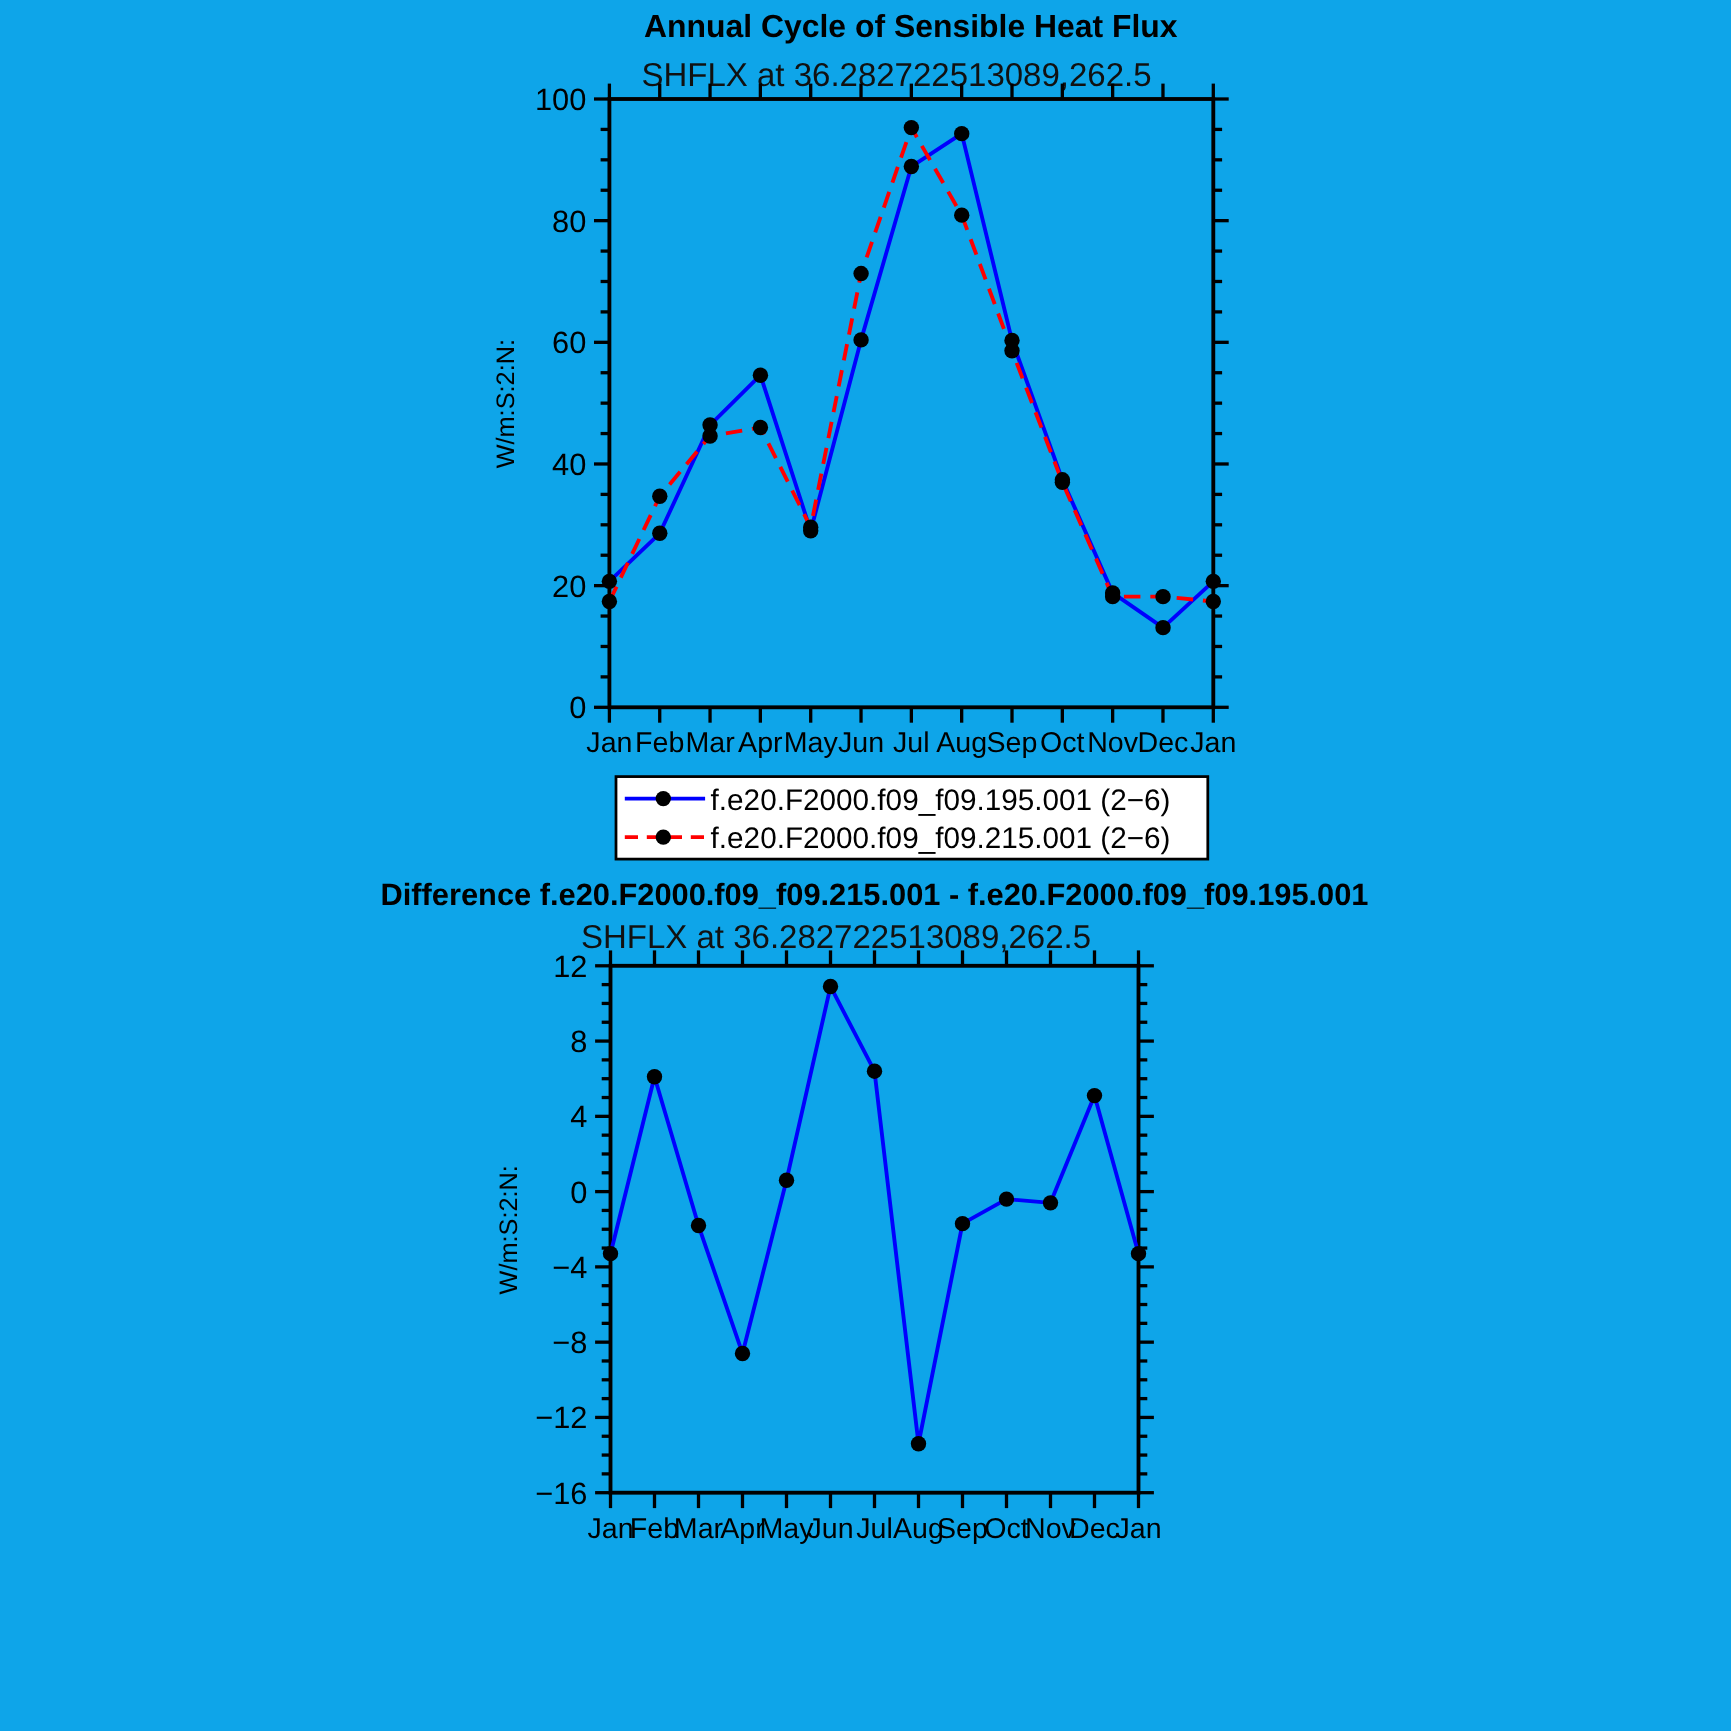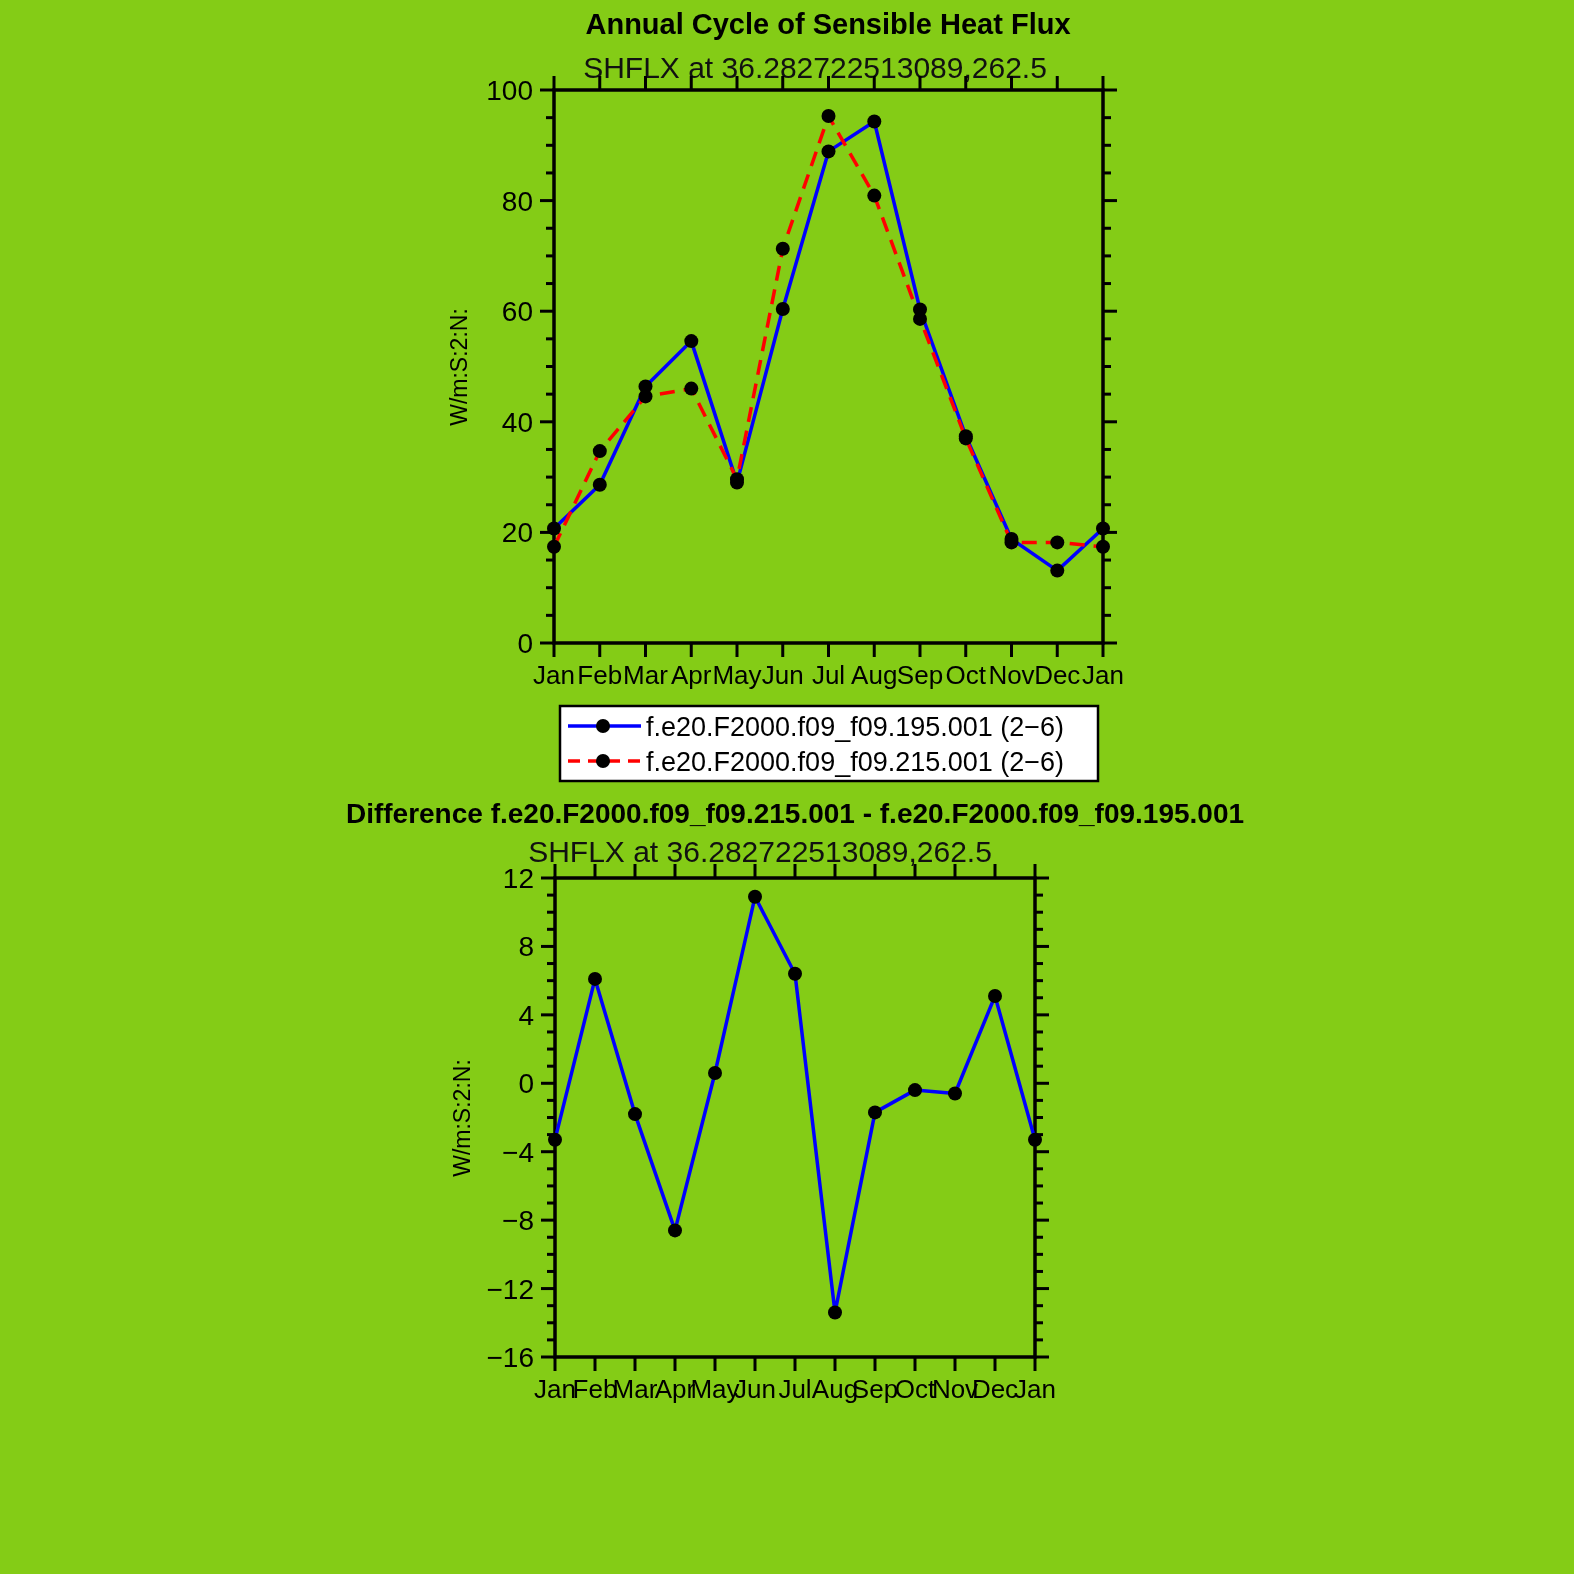--- a/index.html
+++ b/index.html
@@ -8,21 +8,21 @@
     background: #ffffff;
     width: 1574px;
     height: 1574px;
     overflow: hidden;
     font-family: "Liberation Sans", sans-serif;
   }
   #stage {
     position: relative;
     width: 1574px;
     height: 1574px;
-    background: #84cc16;
+    background: #0ea5e9;
   }
   svg text {
     font-family: "Liberation Sans", sans-serif;
     fill: #000000;
   }
   .chart-title { font-weight: bold; font-size: 29px; }
   .chart-subtitle { font-size: 30px; font-weight: normal; fill: #111111; }
   .axis-title { font-size: 23px; }
   .legend-text { font-size: 27px; }
 </style>

